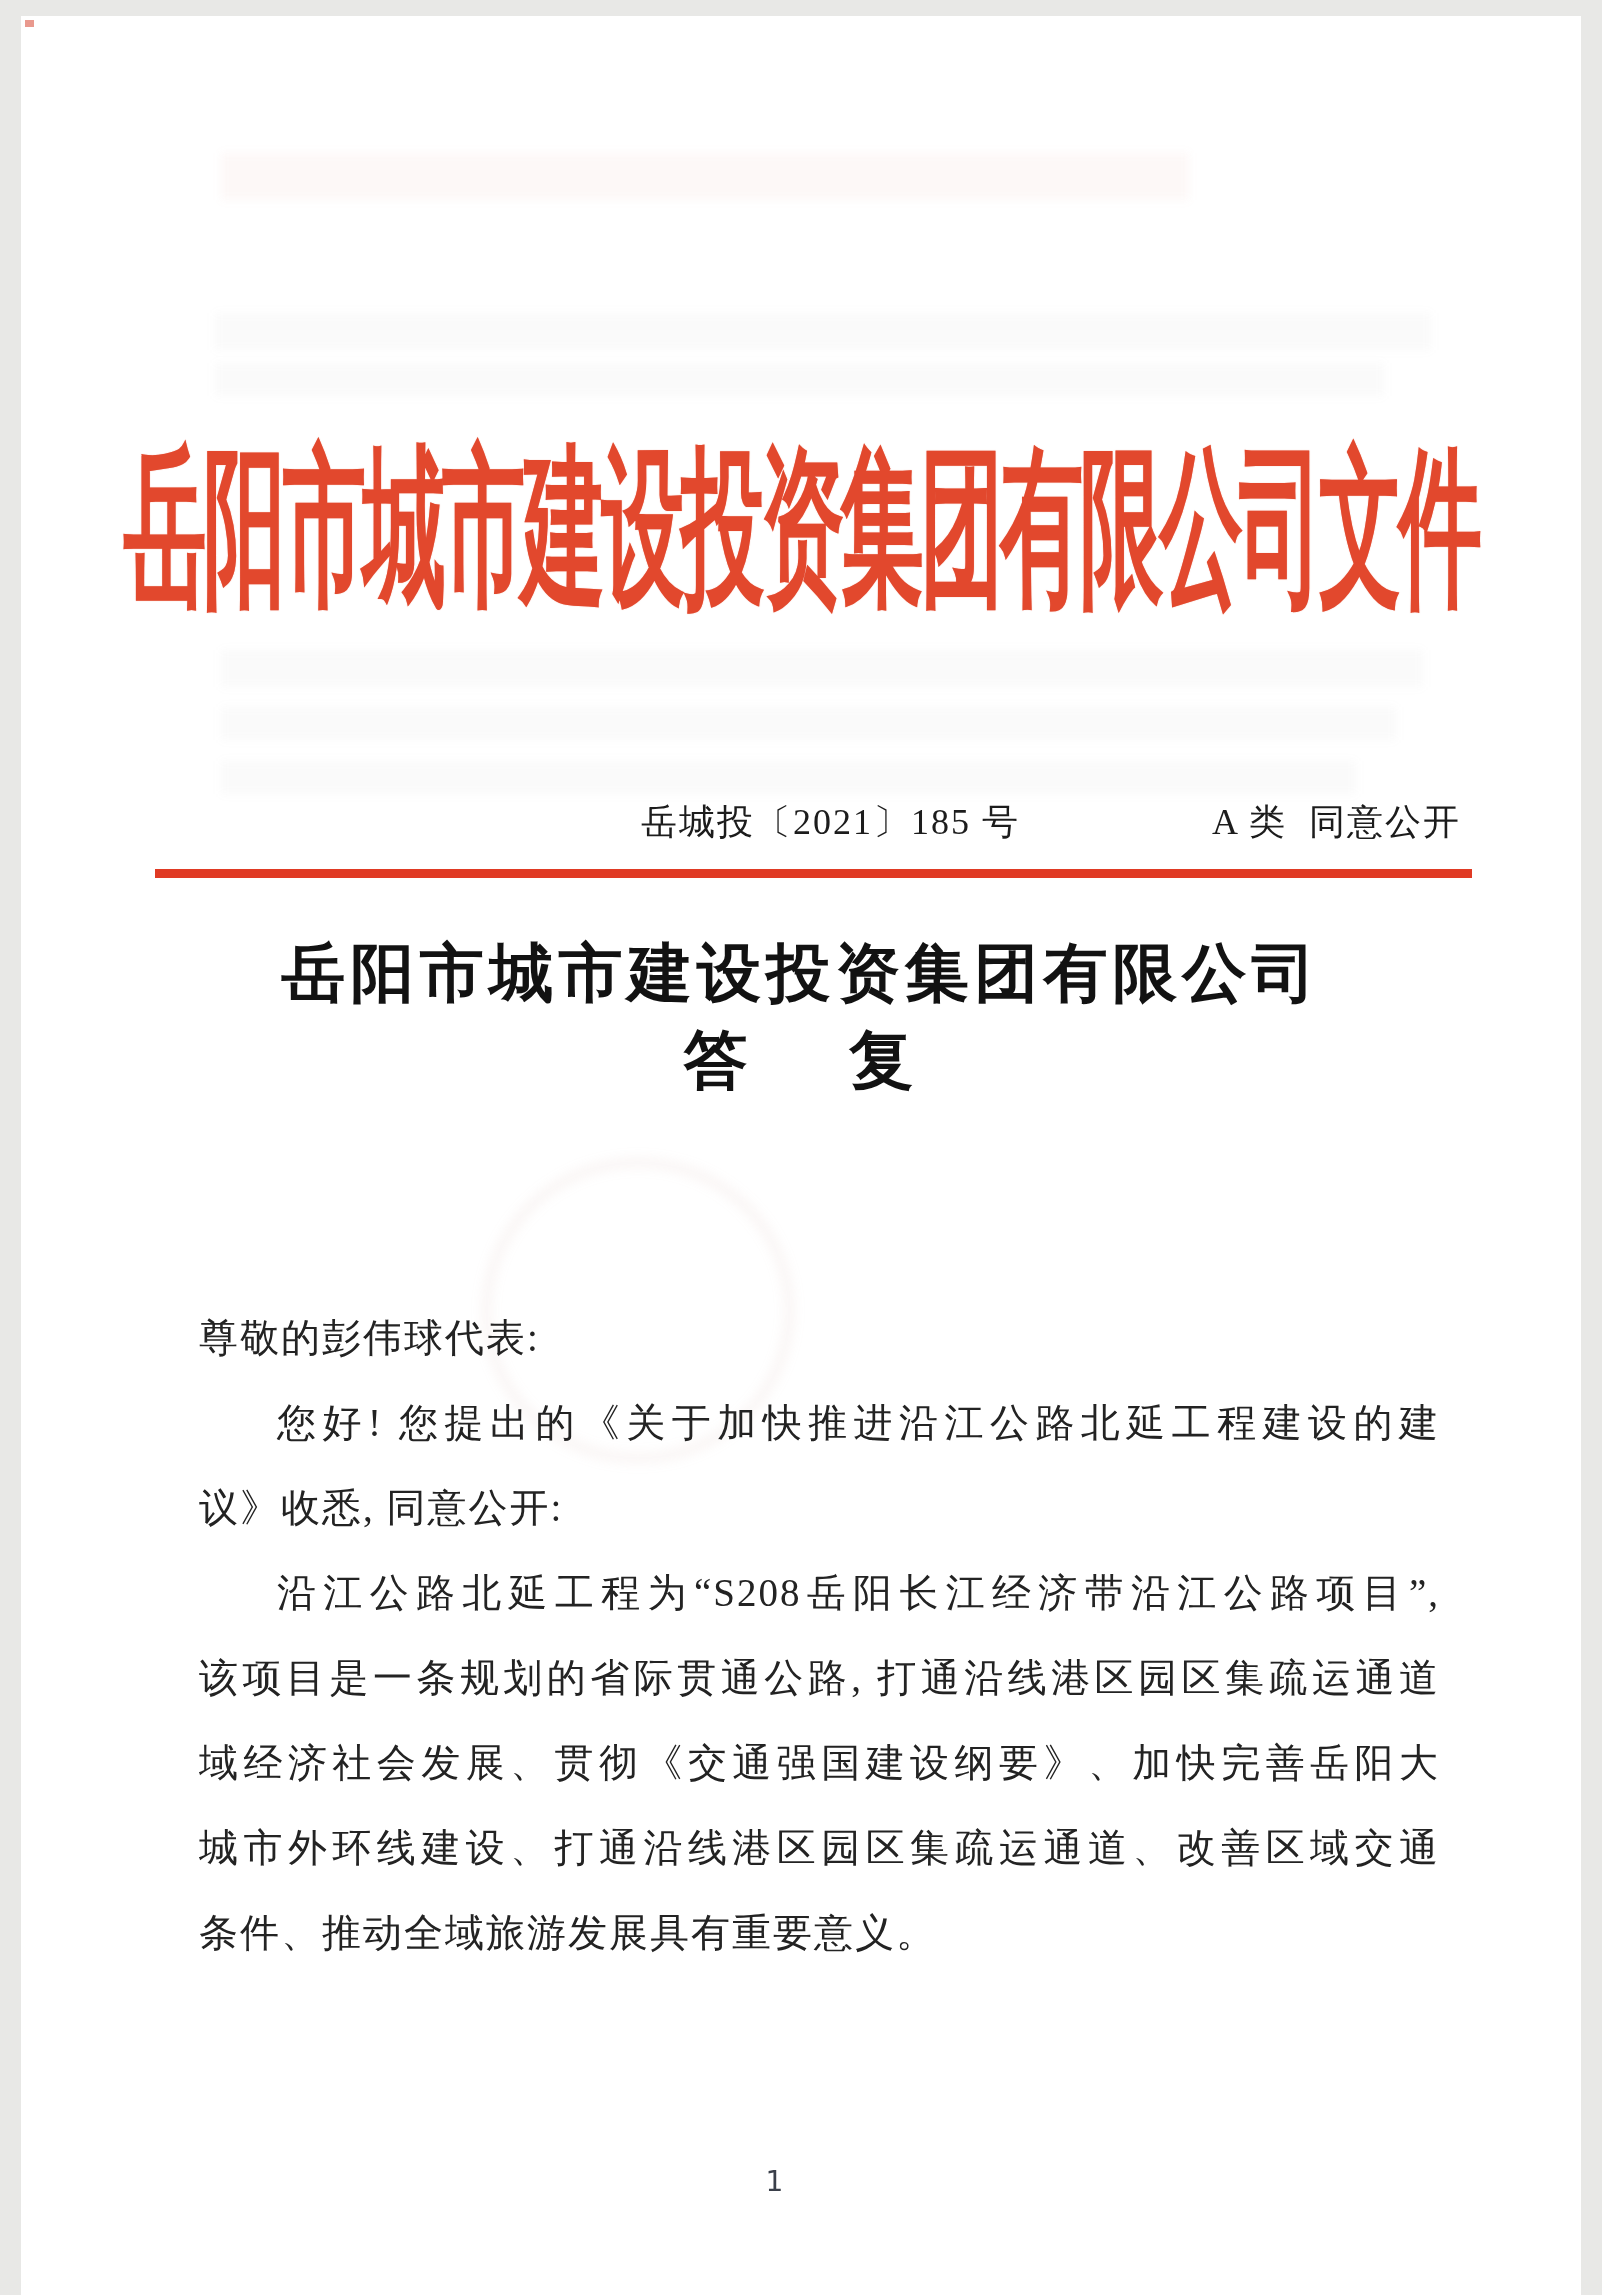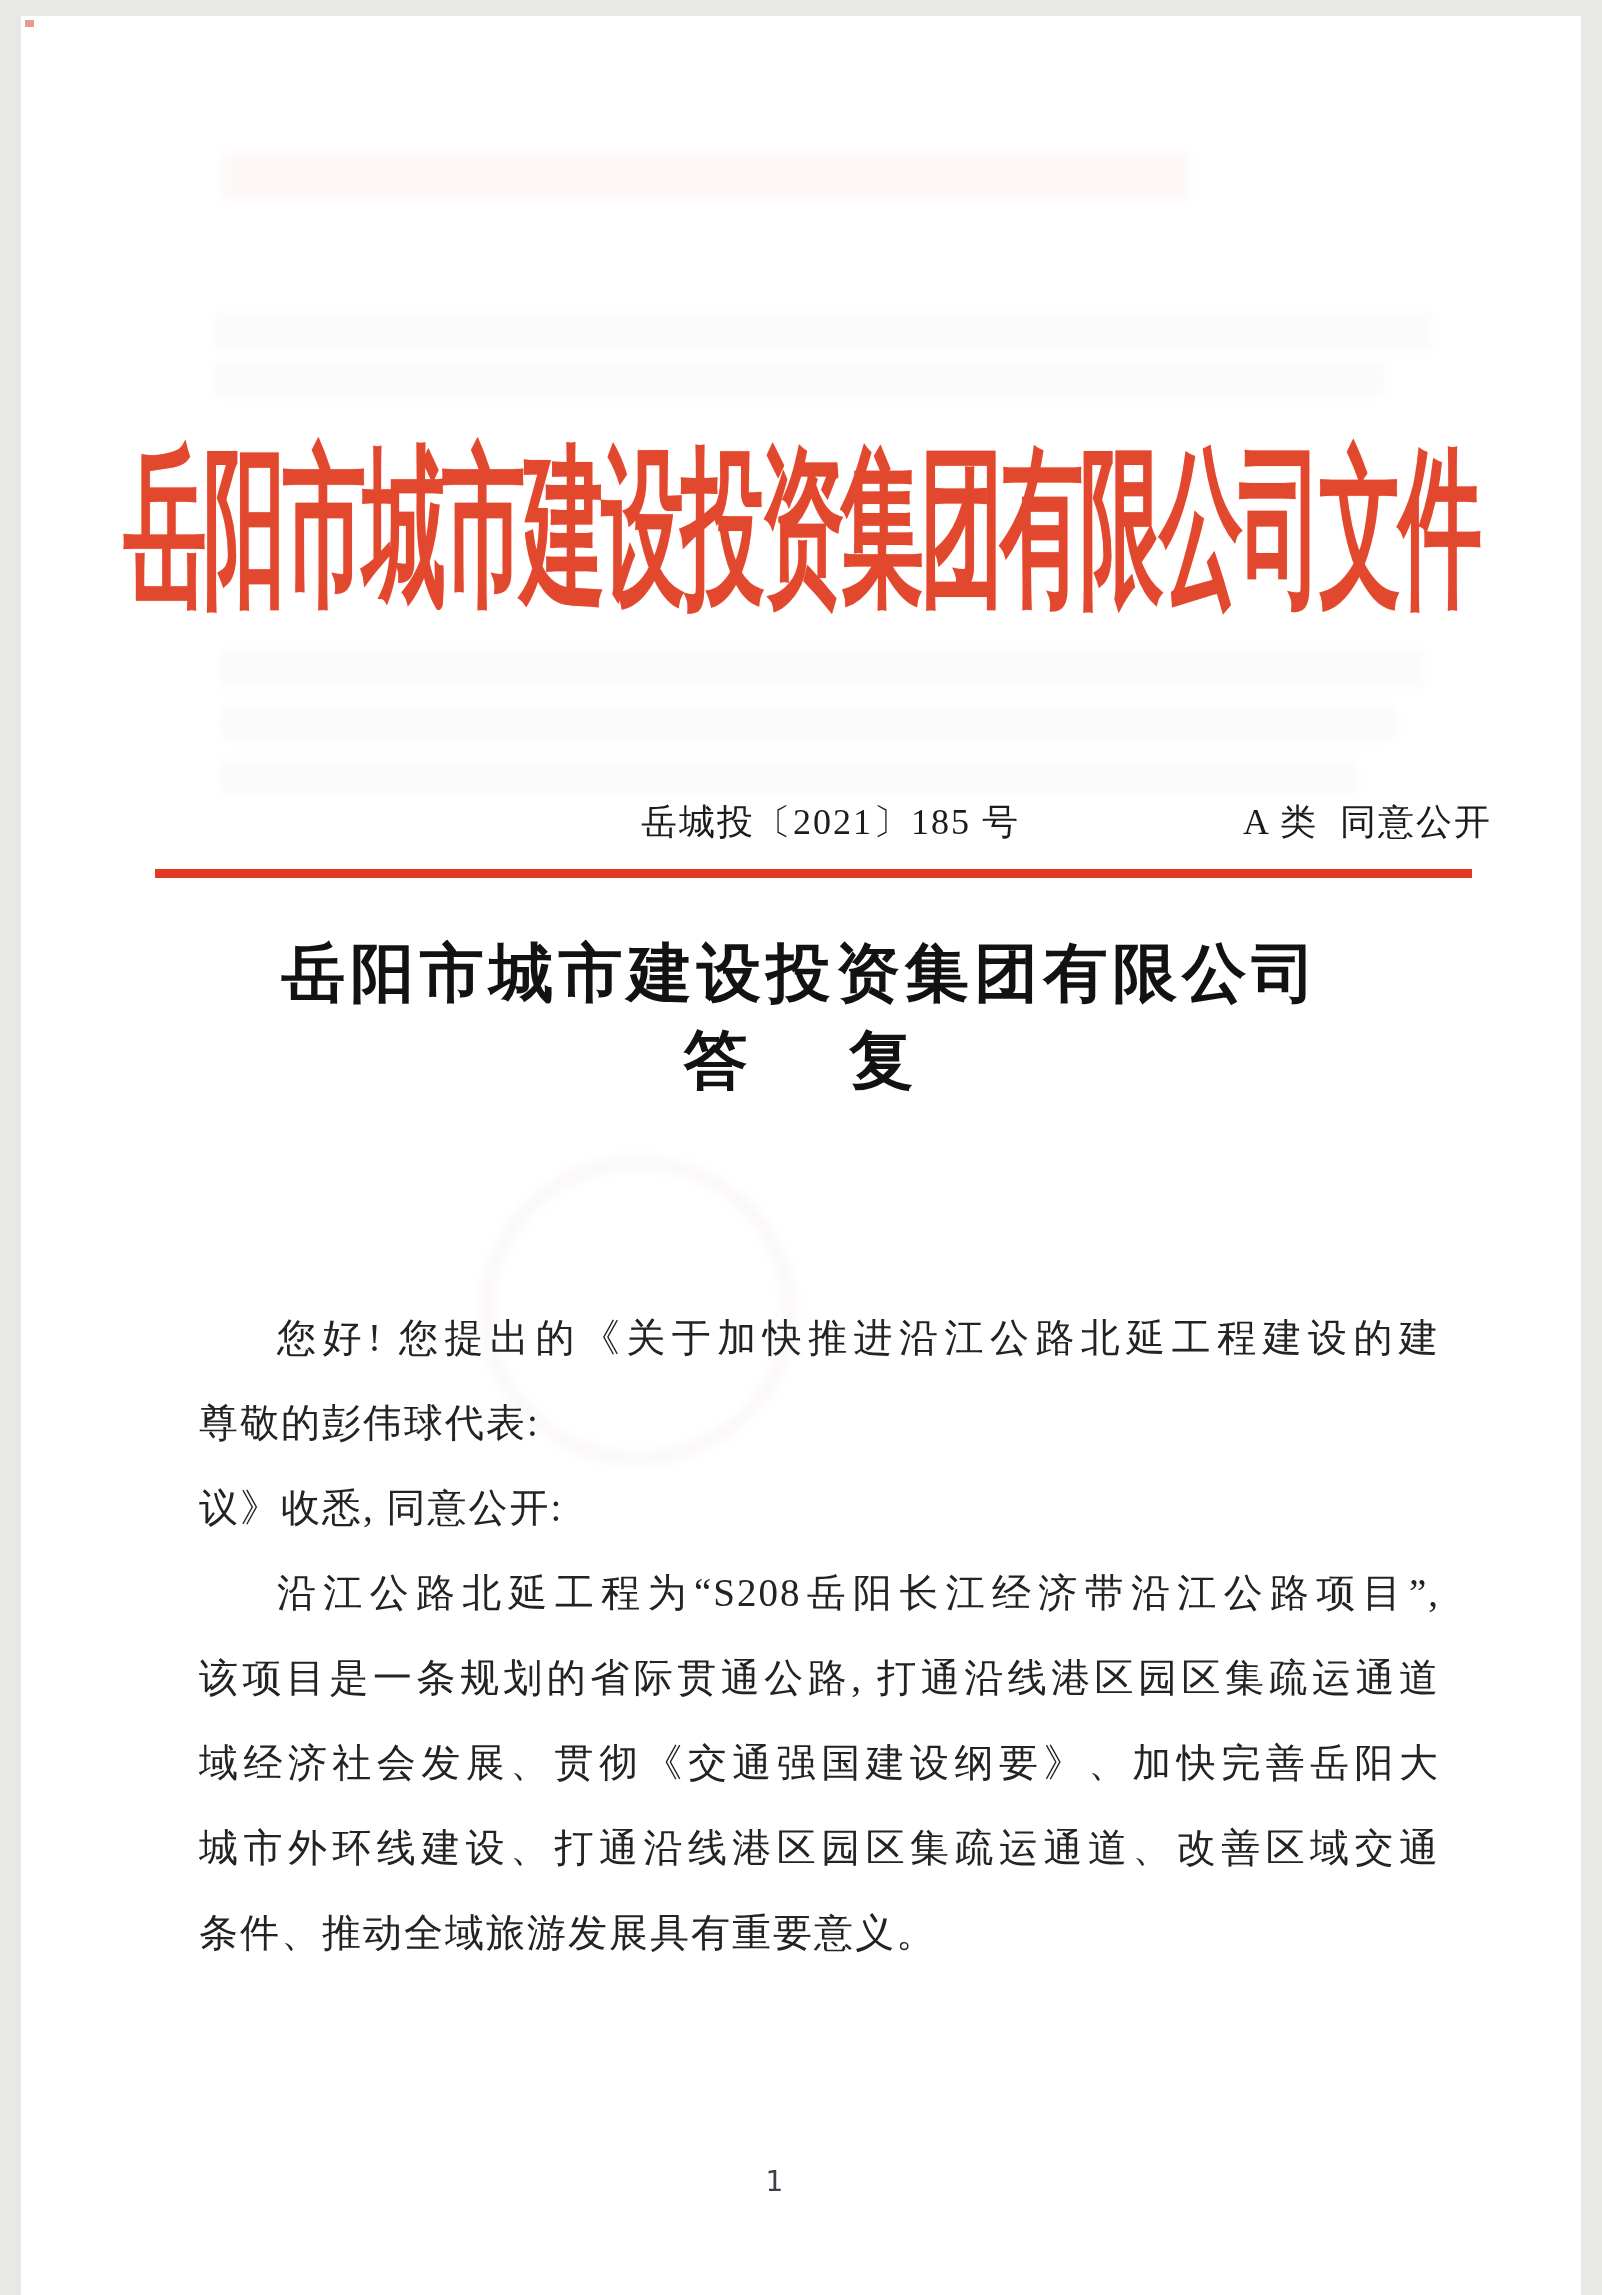--- a/index.html
+++ b/index.html
@@ -33,21 +33,21 @@
     font-size:83px;line-height:1;font-weight:bold;
     letter-spacing:-3.3px;white-space:nowrap;
     color:#e2482d;
     transform:scaleY(2.08);transform-origin:center;
     text-shadow:0 0 0.7px rgba(226,72,45,.55);
   }
   
   .docmeta{
     position:absolute;left:0;right:0;top:783px;height:47px;
     display:flex;justify-content:space-between;align-items:center;
-    padding-left:620px;padding-right:89px;box-sizing:border-box;
+    padding-left:620px;padding-right:120px;box-sizing:border-box;
     font-size:36px;letter-spacing:2px;color:#1c1c1c;
   }
   .pre{white-space:pre;}
   
   .red-rule{
     position:absolute;left:134px;top:853px;width:1317px;height:9.4px;
     background:#e03a24;
   }
   
   .doc-title{
@@ -97,22 +97,22 @@
   </div>
 
   <div class="red-rule"></div>
 
   <div class="doc-title">
     <div>岳阳市城市建设投资集团有限公司</div>
     <div class="reply">答 复</div>
   </div>
 
   <div class="body-text">
+    <div class="bline">尊敬的彭伟球代表:</div>
     <div class="bline fill indent">您好! 您提出的《关于加快推进沿江公路北延工程建设的建</div>
-    <div class="bline">尊敬的彭伟球代表:</div>
     <div class="bline">议》收悉, 同意公开:</div>
     <div class="bline fill indent">沿江公路北延工程为“S208岳阳长江经济带沿江公路项目”,</div>
     <div class="bline fill">该项目是一条规划的省际贯通公路, 打通沿线港区园区集疏运通道</div>
     <div class="bline fill">域经济社会发展、贯彻《交通强国建设纲要》、加快完善岳阳大</div>
     <div class="bline fill">城市外环线建设、打通沿线港区园区集疏运通道、改善区域交通</div>
     <div class="bline">条件、推动全域旅游发展具有重要意义。</div>
   </div>
 
   <div class="page-num">1</div>
 

